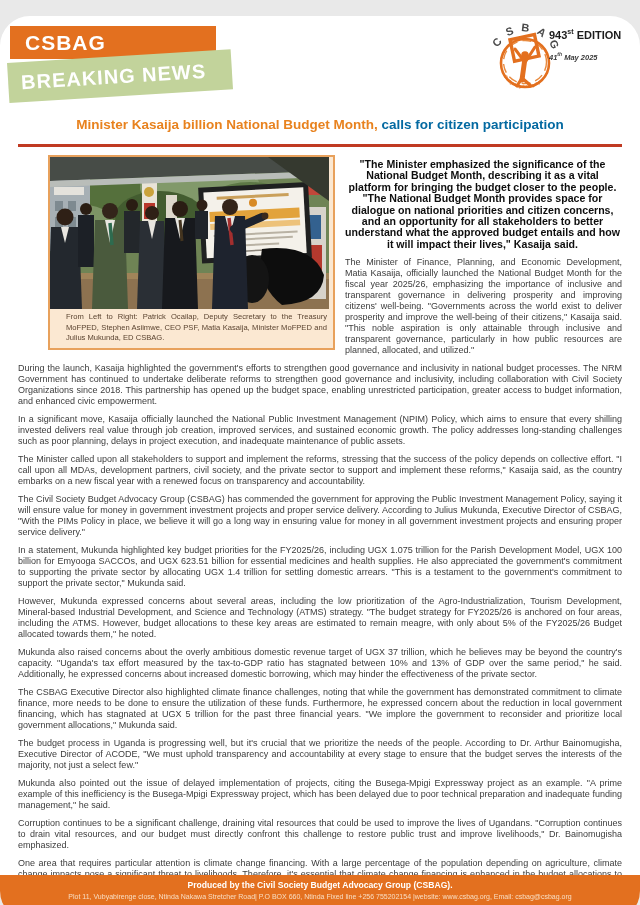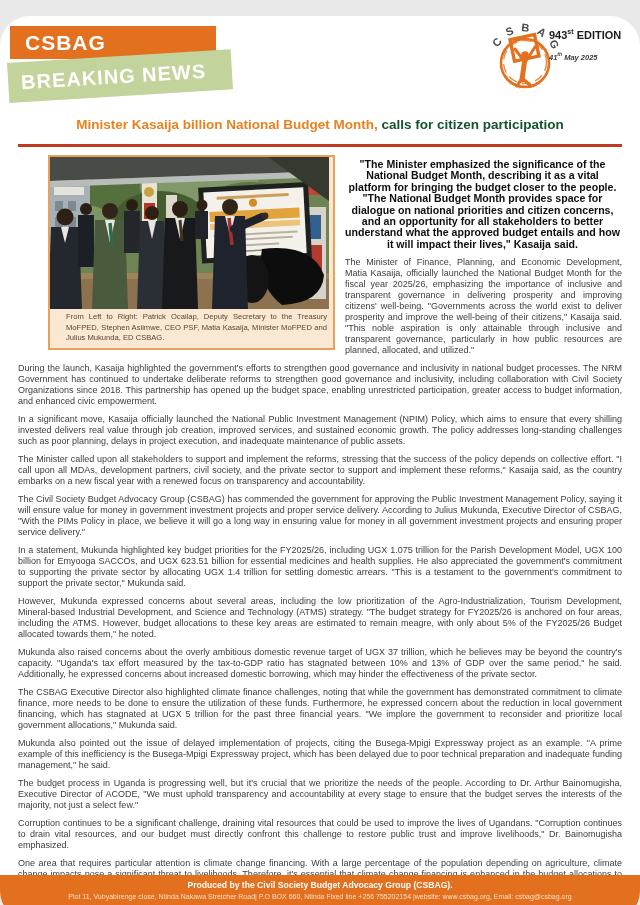--- a/index.html
+++ b/index.html
@@ -21,21 +21,21 @@
   }
   .logo-wrap{position:absolute;left:484px;top:2px;width:82px;height:82px;}
   .edition-block{position:absolute;left:549px;top:12px;width:86px;}
   .edition-line{font-size:11px;font-weight:bold;color:#1c1c1c;white-space:nowrap;}
   .edition-line sup{font-size:7px;}
   .date-line{font-size:7.5px;font-weight:bold;font-style:italic;color:#3a3a3a;margin-top:10px;white-space:nowrap;}
   .date-line sup{font-size:5px;}
   
   .headline{position:absolute;top:101px;left:0;right:0;text-align:center;font-size:13.5px;font-weight:bold;}
   .headline .hl-orange{color:#E8821E;}
-  .headline .hl-black{color:#14532d;}
+  .headline .hl-black{color:#0369a1;}
   .red-rule{position:absolute;top:128px;left:18px;right:18px;height:3px;background:#C03A22;}
   
   .article{position:absolute;top:137px;left:18px;width:604px;bottom:38px;overflow:hidden;}
   .photo-figure{float:left;width:283px;margin:2px 10px 4px 0;border:2px solid #E8A15C;background:#FBE8D2;}
   .photo-figure svg{display:block;}
   .photo-caption{
     padding:3px 6px 4px 16px;font-size:7.6px;line-height:1.4;color:#5a4330;text-align:justify;
   }
   .quote{
     font-size:10.6px;line-height:11.4px;font-weight:bold;color:#0e0e0e;text-align:center;
@@ -192,22 +192,22 @@
 
     <p class="body-p">The Minister of Finance, Planning, and Economic Development, Matia Kasaija, officially launched the National Budget Month for the fiscal year 2025/26, emphasizing the importance of inclusive and transparent governance in delivering prosperity and improving citizens' well-being. "Governments across the world exist to deliver prosperity and improve the well-being of their citizens," Kasaija said. "This noble aspiration is only attainable through inclusive and transparent governance, particularly in how public resources are planned, allocated, and utilized."</p>
     <p class="body-p">During the launch, Kasaija highlighted the government's efforts to strengthen good governance and inclusivity in national budget processes. The NRM Government has continued to undertake deliberate reforms to strengthen good governance and inclusivity, including collaboration with Civil Society Organizations since 2018. This partnership has opened up the budget space, enabling unrestricted participation, greater access to budget information, and enhanced civic empowerment.</p>
     <p class="body-p">In a significant move, Kasaija officially launched the National Public Investment Management (NPIM) Policy, which aims to ensure that every shilling invested delivers real value through job creation, improved services, and sustained economic growth. The policy addresses long-standing challenges such as poor planning, delays in project execution, and inadequate maintenance of public assets.</p>
     <p class="body-p">The Minister called upon all stakeholders to support and implement the reforms, stressing that the success of the policy depends on collective effort. "I call upon all MDAs, development partners, civil society, and the private sector to support and implement these reforms," Kasaija said, as the country embarks on a new fiscal year with a renewed focus on transparency and accountability.</p>
     <p class="body-p">The Civil Society Budget Advocacy Group (CSBAG) has commended the government for approving the Public Investment Management Policy, saying it will ensure value for money in government investment projects and proper service delivery. According to Julius Mukunda, Executive Director of CSBAG, "With the PIMs Policy in place, we believe it will go a long way in ensuring value for money in all government investment projects and ensuring proper service delivery."</p>
     <p class="body-p">In a statement, Mukunda highlighted key budget priorities for the FY2025/26, including UGX 1.075 trillion for the Parish Development Model, UGX 100 billion for Emyooga SACCOs, and UGX 623.51 billion for essential medicines and health supplies. He also appreciated the government's commitment to supporting the private sector by allocating UGX 1.4 trillion for settling domestic arrears. "This is a testament to the government's commitment to support the private sector," Mukunda said.</p>
     <p class="body-p">However, Mukunda expressed concerns about several areas, including the low prioritization of the Agro-Industrialization, Tourism Development, Mineral-based Industrial Development, and Science and Technology (ATMS) strategy. "The budget strategy for FY2025/26 is anchored on four areas, including the ATMS. However, budget allocations to these key areas are estimated to remain meagre, with only about 5% of the FY2025/26 Budget allocated towards them," he noted.</p>
     <p class="body-p">Mukunda also raised concerns about the overly ambitious domestic revenue target of UGX 37 trillion, which he believes may be beyond the country's capacity. "Uganda's tax effort measured by the tax-to-GDP ratio has stagnated between 10% and 13% of GDP over the same period," he said. Additionally, he expressed concerns about increased domestic borrowing, which may hinder the effectiveness of the private sector.</p>
     <p class="body-p">The CSBAG Executive Director also highlighted climate finance challenges, noting that while the government has demonstrated commitment to climate finance, more needs to be done to ensure the utilization of these funds. Furthermore, he expressed concern about the reduction in local government financing, which has stagnated at UGX 5 trillion for the past three financial years. "We implore the government to reconsider and prioritize local government allocations," Mukunda said.</p>
+    <p class="body-p">The budget process in Uganda is progressing well, but it's crucial that we prioritize the needs of the people. According to Dr. Arthur Bainomugisha, Executive Director of ACODE, "We must uphold transparency and accountability at every stage to ensure that the budget serves the interests of the majority, not just a select few."</p>
     <p class="body-p">Mukunda also pointed out the issue of delayed implementation of projects, citing the Busega-Mpigi Expressway project as an example. "A prime example of this inefficiency is the Busega-Mpigi Expressway project, which has been delayed due to poor technical preparation and inadequate funding management," he said.</p>
-    <p class="body-p">The budget process in Uganda is progressing well, but it's crucial that we prioritize the needs of the people. According to Dr. Arthur Bainomugisha, Executive Director of ACODE, "We must uphold transparency and accountability at every stage to ensure that the budget serves the interests of the majority, not just a select few."</p>
     <p class="body-p">Corruption continues to be a significant challenge, draining vital resources that could be used to improve the lives of Ugandans. "Corruption continues to drain vital resources, and our budget must directly confront this challenge to restore public trust and improve livelihoods," Dr. Bainomugisha emphasized.</p>
     <p class="body-p">One area that requires particular attention is climate change financing. With a large percentage of the population depending on agriculture, climate change impacts pose a significant threat to livelihoods. Therefore, it's essential that climate change financing is enhanced in the budget allocations to strengthen resilience and adaptation. By prioritizing transparency, accountability, and climate change financing, Uganda can ensure that its budget serves the needs of its people and promotes sustainable development.</p>
   </div>
 
   <div class="footer">
     <div class="footer-line1">Produced by the Civil Society Budget Advocacy Group (CSBAG).</div>
     <div class="footer-line2">Plot 11, Vubyabirenge close, Ntinda Nakawa Stretcher Road| P.O BOX 660, Ntinda Fixed line +256 755202154 |website: www.csbag.org, Email: csbag@csbag.org</div>
   </div>
 
 </div>

